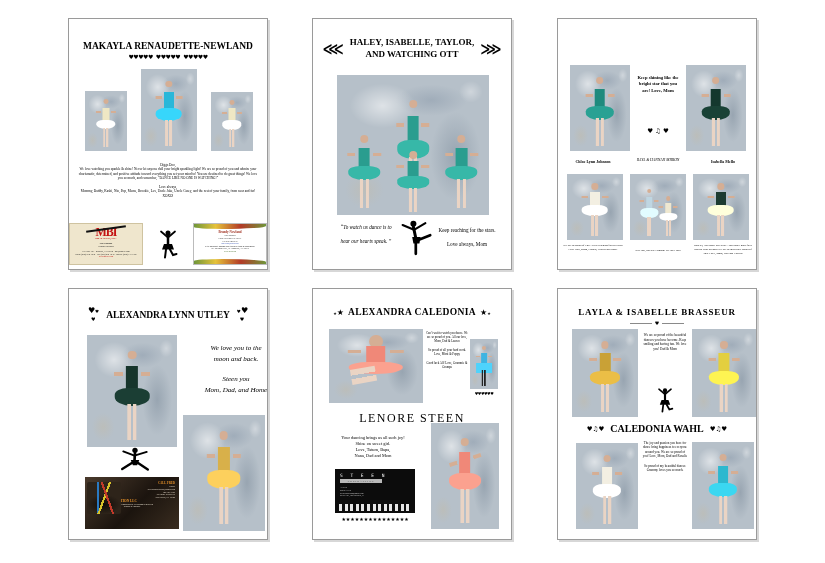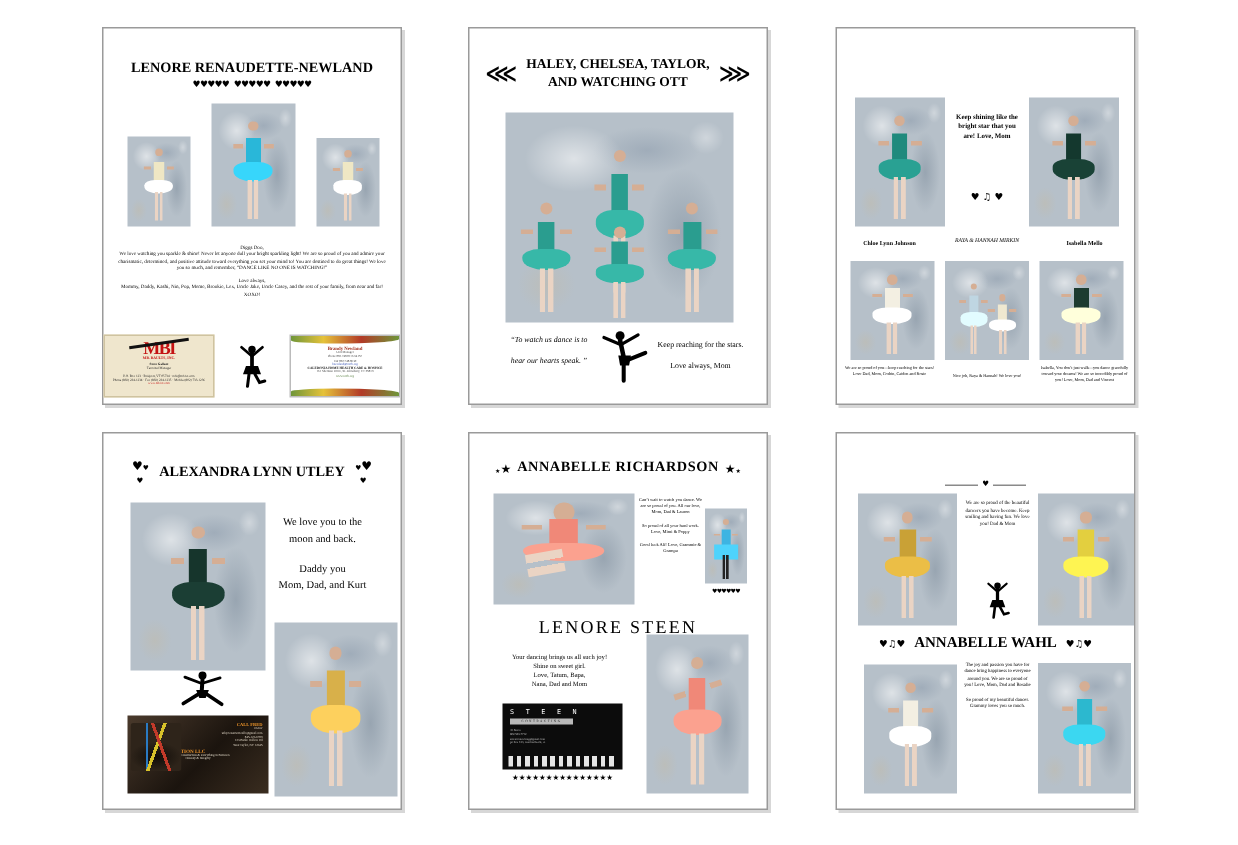--- a/index.html
+++ b/index.html
@@ -95,21 +95,21 @@
       <path d="M25 18 L6 10 M25 18 L44 7" stroke-width="3.5" fill="none"></path>
       <path d="M22 30 L36 30 L34 41 L24 41 Z" stroke="none"></path>
       <path d="M28 39 L28 58 M30 36 L52 27" stroke-width="4.5" fill="none"></path>
     </g>
   </defs>
 </svg>
 
 <div class="board">
 
   <div class="card" style="left:68px;top:18px;">
-    <div class="abs ctr serifb" style="top:22px;left:0;right:0;font-size:9.5px;">LENORE RENAUDETTE-NEWLAND</div>
+    <div class="abs ctr serifb" style="top:22px;left:0;right:0;font-size:9.5px;">MAKAYLA RENAUDETTE-NEWLAND</div>
     <div class="abs ctr" style="top:34px;left:0;right:0;font-size:6px;letter-spacing:-0.5px;">
       <span class="sym">♥♥♥♥♥</span>&nbsp;&nbsp;
       <span class="sym">♥♥♥♥♥</span>&nbsp;&nbsp;
       <span class="sym">♥♥♥♥♥</span>
     </div>
     <div class="photo" style="left: 16px; top: 72px; width: 42px; height: 60px; --c: #efe7c4;">
       <div class="fig">
           <div class="head"></div>
           <div class="arms"></div>
           <div class="bodice"></div>
@@ -167,21 +167,21 @@
         <div class="tiny site">www.nvrh.org</div>
         <div class="wave bot"></div>
       </div>
     </div>
   </div>
 
   <div class="card" style="left:312px;top:18px;">
     <div class="abs" style="top:18px;left:0;right:0;display:flex;justify-content:center;align-items:center;gap:6px;">
       <span class="sym" style="font-size:15px;font-weight:bold;">⋘</span>
       <span class="ctr serifb" style="font-size:9px;line-height:1.3;">
-        <span>HALEY, CHELSEA, TAYLOR,</span><br>
+        <span>HALEY, ISABELLE, TAYLOR,</span><br>
         <span>AND WATCHING OTT</span>
       </span>
       <span class="sym" style="font-size:15px;font-weight:bold;">⋙</span>
     </div>
     <div class="photo" style="left: 24px; top: 56px; width: 152px; height: 140px; --c: #2a9d8f;">
       <div class="fig" style="left:18%;height:52%;width:22%;bottom:5%;">
           <div class="head"></div>
           <div class="arms"></div>
           <div class="bodice"></div>
           <div class="tutu"></div>
@@ -293,26 +293,26 @@
     </div>
     <div class="photo" style="left: 18px; top: 46px; width: 90px; height: 112px; --c: #16352c;">
       <div class="fig" style="width:40%;">
           <div class="head"></div>
           <div class="arms"></div>
           <div class="bodice"></div>
           <div class="tutu"></div>
           <div class="legs"></div>
         </div>
     </div>
-    <div class="abs ctr" style="left:104px;top:54px;width:84px;font-size:7px;line-height:1.5;">
+    <div class="abs ctr" style="left:125px;top:54px;width:84px;font-size:7px;font-style:italic;line-height:1.5;">
       <div>We love you to the</div>
       <div>moon and back.</div>
       <div style="height:10px"></div>
-      <div>Daddy you</div>
-      <div>Mom, Dad, and Kurt</div>
+      <div>Steen you</div>
+      <div>Mom, Dad, and Home</div>
     </div>
     <svg class="sil abs" viewBox="0 0 60 60" style="left:36px;top:156px;width:60px;height:32px;">
         <use href="#sil-leap"></use>
       </svg>
     <div class="bizcard utley abs" style="left:16px;top:188px;width:94px;height:52px;">
       <div class="tools"></div>
       <div class="call" style="margin:4px 4px 0 0;">CALL FRED</div>
       <div class="tiny" style="margin-right:4px;">Owner</div>
       <div class="tiny" style="margin-right:4px;">utleyconstructionllc@gmail.com</div>
       <div class="tiny" style="margin-right:4px;">845-123-6789</div>
@@ -329,21 +329,21 @@
           <div class="bodice"></div>
           <div class="tutu"></div>
           <div class="legs"></div>
         </div>
     </div>
   </div>
 
   <div class="card" style="left:312px;top:288px;">
     <div class="abs" style="top:18px;left:0;right:0;display:flex;justify-content:center;align-items:center;gap:4px;">
       <span class="sym" style="font-size:8px;"><span style="font-size:4px;">★</span>★</span>
-      <span class="serifb" style="font-size:9.5px;letter-spacing:0.4px;">ANNABELLE RICHARDSON</span>
+      <span class="serifb" style="font-size:9.5px;letter-spacing:0.4px;">ALEXANDRA CALEDONIA</span>
       <span class="sym" style="font-size:8px;">★<span style="font-size:4px;">★</span></span>
     </div>
     <div class="photo" style="left: 16px; top: 40px; width: 94px; height: 74px; --c: #f08878;">
       <div class="fig" style="width:60%;height:86%;">
           <div class="head"></div>
           <div class="arms"></div>
           <div class="bodice"></div>
           <div class="tutu"></div>
           <div class="legs" style="transform:translateX(-50%) rotate(80deg);transform-origin:top center;"></div>
         </div>
@@ -387,20 +387,21 @@
           <div class="head"></div>
           <div class="arms" style="transform:rotate(-18deg);"></div>
           <div class="bodice"></div>
           <div class="tutu"></div>
           <div class="legs"></div>
         </div>
     </div>
   </div>
 
   <div class="card" style="left:557px;top:288px;">
+    <div class="abs ctr serifb" style="top:18px;left:0;right:0;font-size:9px;letter-spacing:0.8px;">LAYLA &amp; ISABELLE BRASSEUR</div>
     <div class="abs" style="top:31px;left:0;right:0;display:flex;justify-content:center;align-items:center;gap:3px;">
       <span style="display:inline-block;width:22px;height:1px;background:#8a8a8a;"></span>
       <span class="sym" style="font-size:5px;">♥</span>
       <span style="display:inline-block;width:22px;height:1px;background:#8a8a8a;"></span>
     </div>
     <div class="photo" style="left: 14px; top: 40px; width: 66px; height: 88px; --c: #c9a136;">
       <div class="fig">
           <div class="head"></div>
           <div class="arms"></div>
           <div class="bodice"></div>
@@ -416,21 +417,21 @@
       <div class="fig">
           <div class="head"></div>
           <div class="arms"></div>
           <div class="bodice"></div>
           <div class="tutu"></div>
           <div class="legs"></div>
         </div>
     </div>
     <div class="abs" style="top:134px;left:0;right:0;display:flex;justify-content:center;align-items:center;gap:6px;">
       <span class="sym" style="font-size:6.5px;">♥♫♥</span>
-      <span class="serifb" style="font-size:10px;">ANNABELLE WAHL</span>
+      <span class="serifb" style="font-size:10px;">CALEDONIA WAHL</span>
       <span class="sym" style="font-size:6.5px;">♥♫♥</span>
     </div>
     <div class="photo" style="left: 18px; top: 154px; width: 62px; height: 86px; --c: #f3efe2;">
       <div class="fig">
           <div class="head"></div>
           <div class="arms"></div>
           <div class="bodice"></div>
           <div class="tutu"></div>
           <div class="legs"></div>
         </div>

